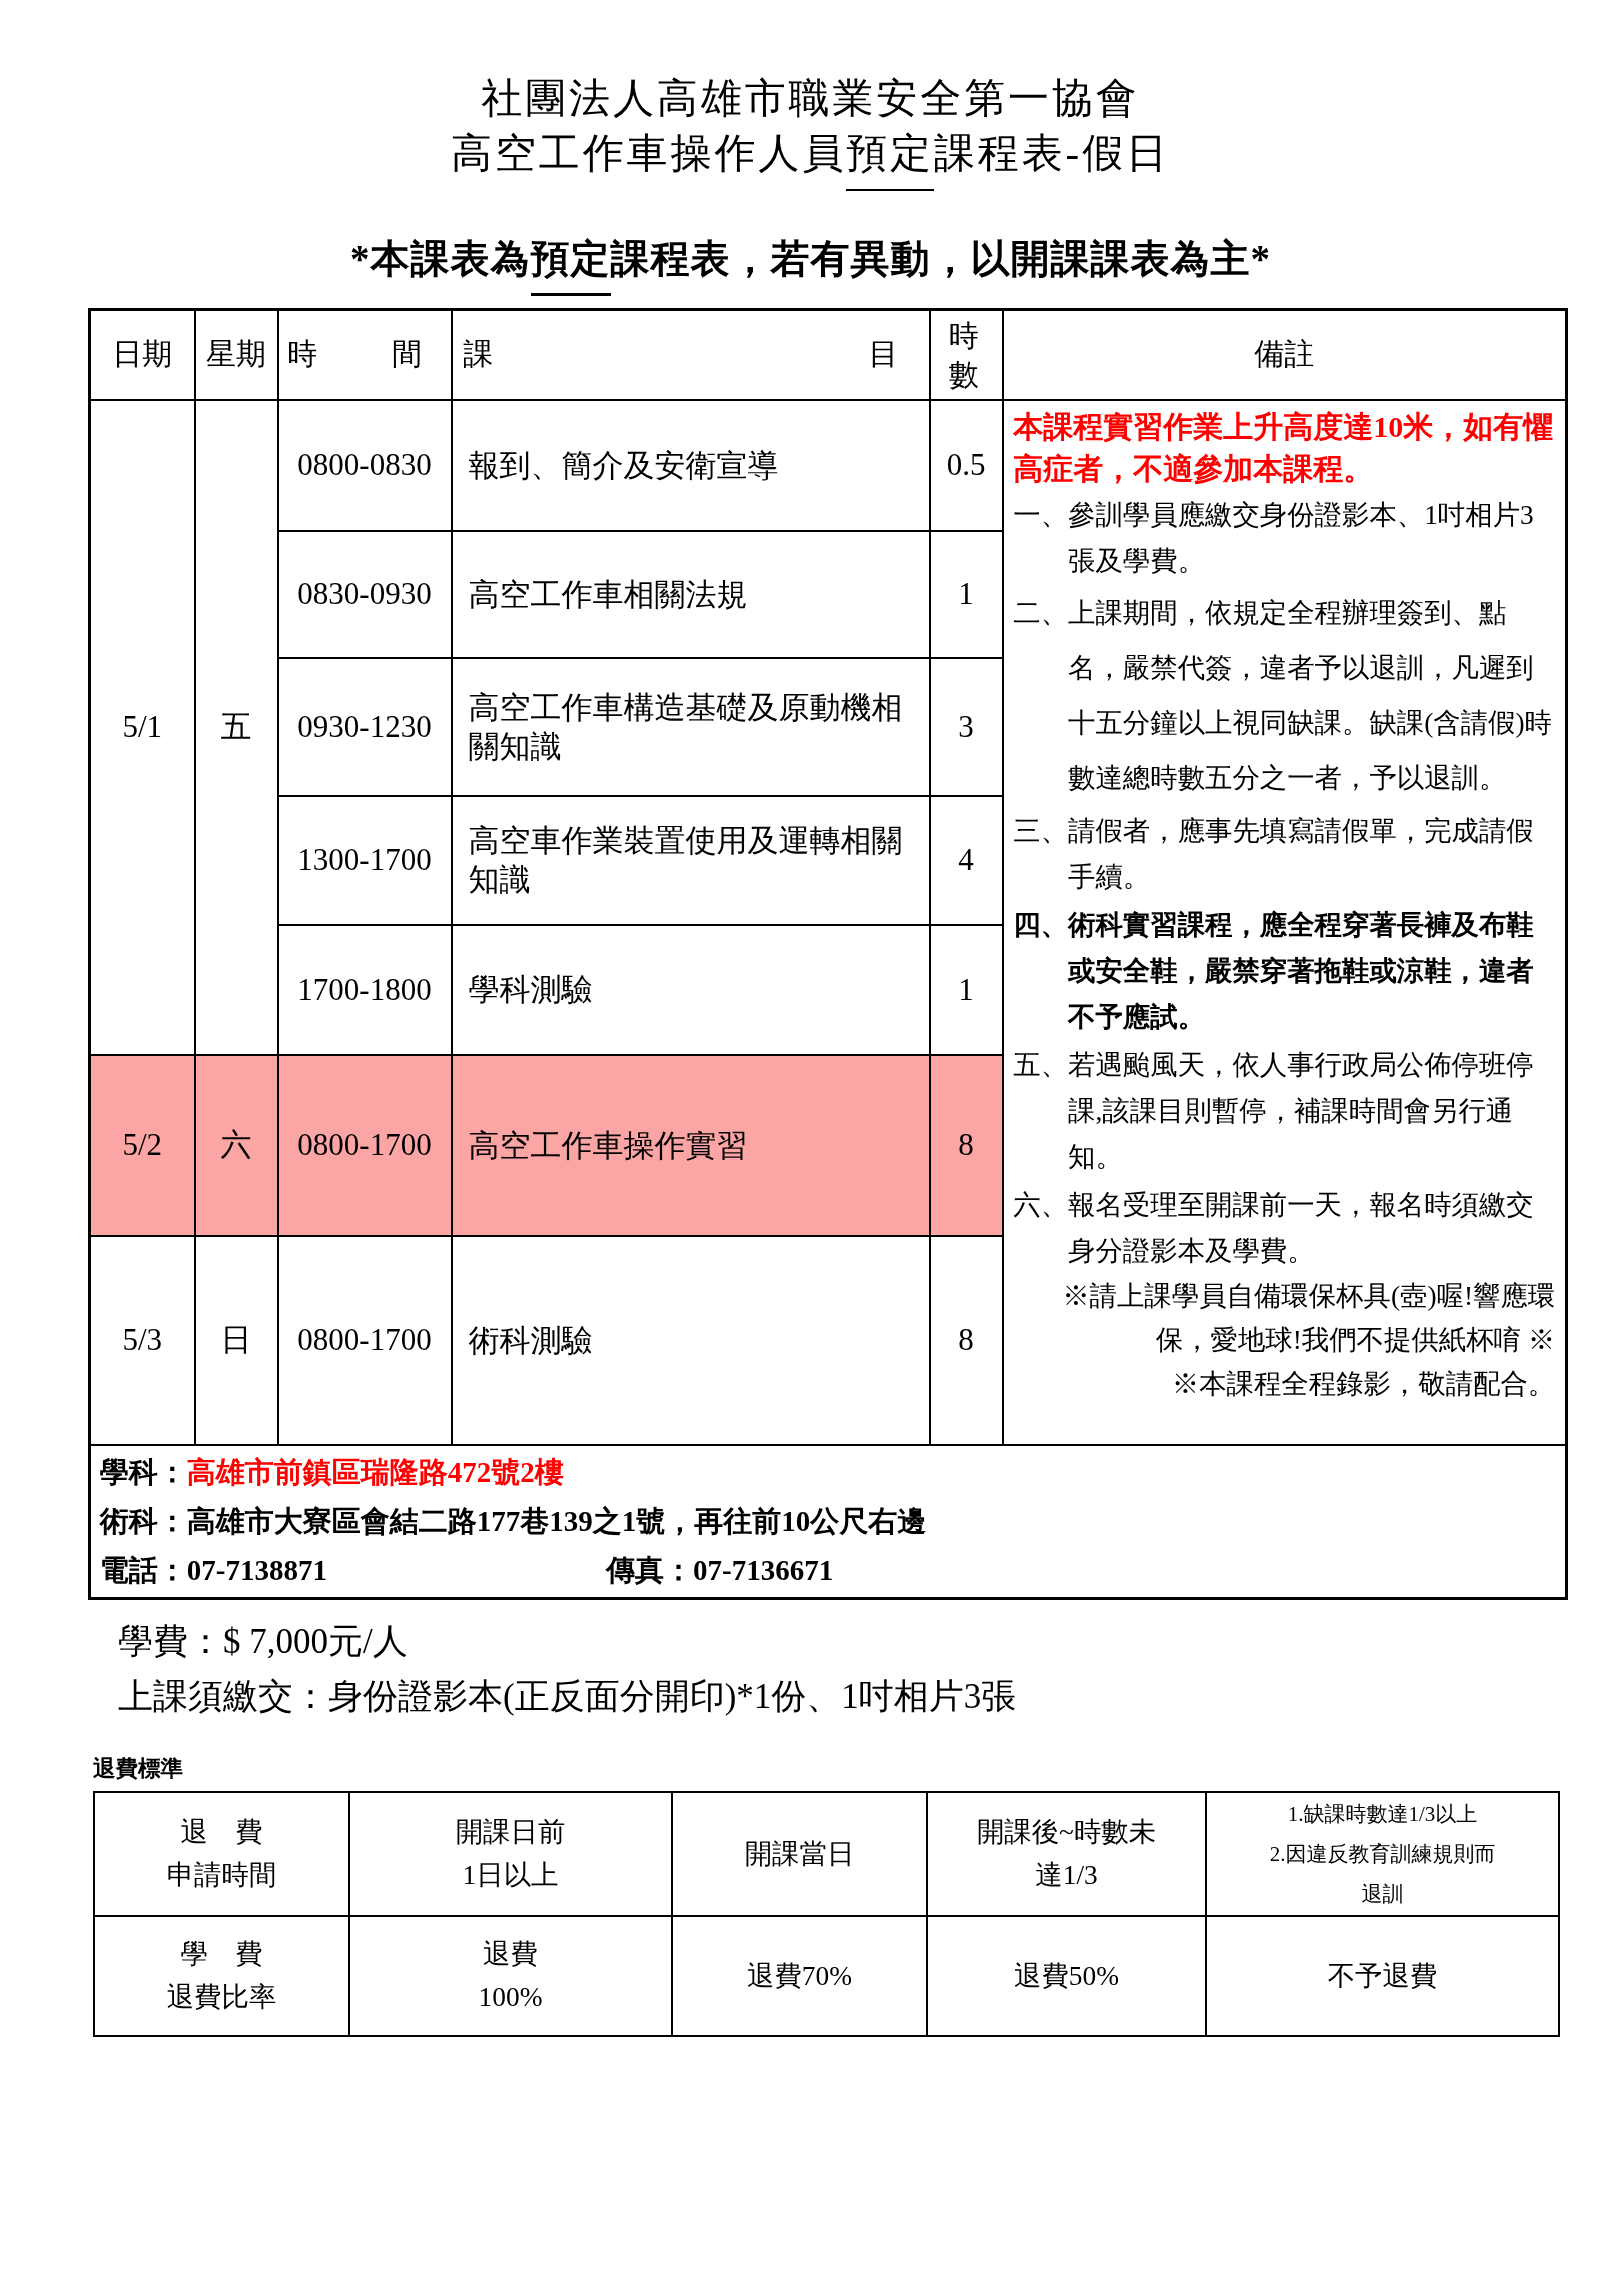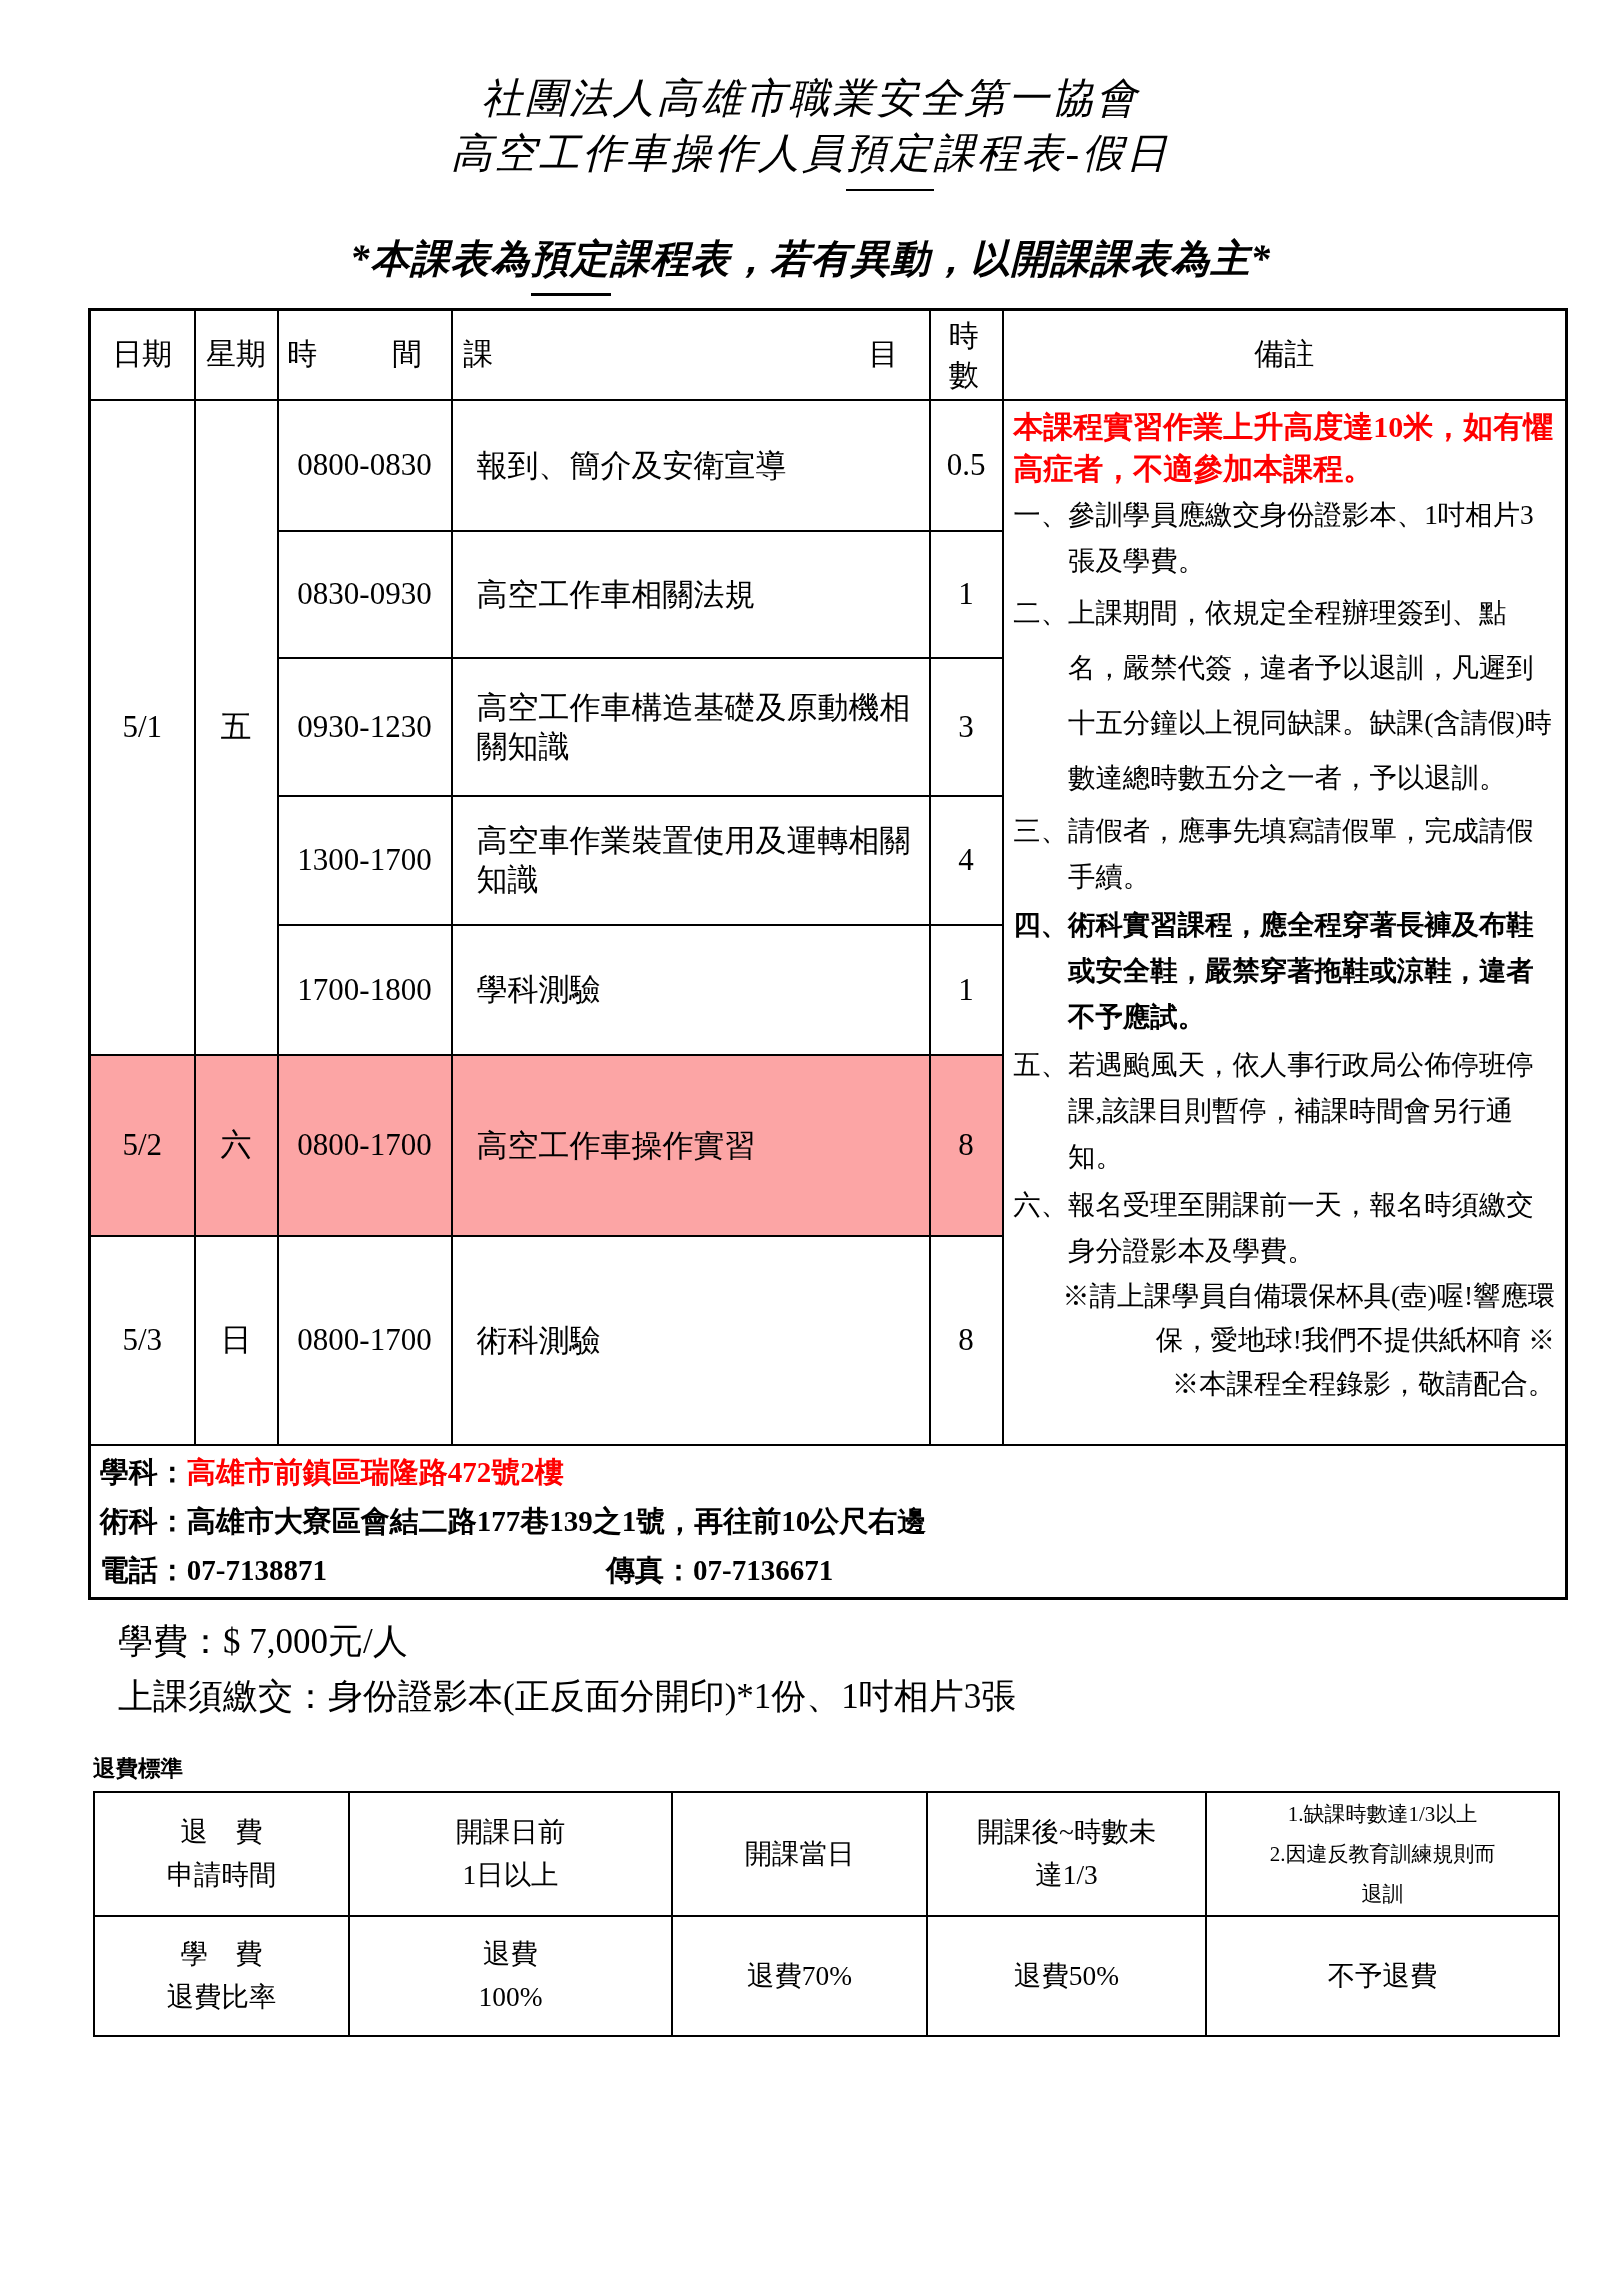--- a/index.html
+++ b/index.html
@@ -2,37 +2,37 @@
 <html><head>
 <meta charset="utf-8">
 <style>
   html,body{margin:0;padding:0;background:#fff;}
   body{
     width:1621px;height:2293px;
     font-family:"Liberation Serif","DejaVu Serif",serif;
     color:#000;
     position:relative;
   }
-  .titles{width:1490px;margin:0 auto;text-align:center;font-style:italic;}
+  .titles{width:1490px;margin:0 auto;text-align:center;}
   .title-line{font-size:41px;letter-spacing:2.9px;line-height:55px;}
   .title-line.first{padding-top:71px;}
   .u{border-bottom:2.9px solid #000;padding-bottom:13px;}
   .notice{font-size:39px;font-weight:bold;letter-spacing:1px;margin-top:51px;margin-bottom:21.6px;}
   .notice .u{border-bottom:3.9px solid #000;}
 
   table.main{
     border-collapse:collapse;
     table-layout:fixed;
     margin-left:88px;
     width:1477px;
     border:3.9px solid #000;
   }
   table.main td{border:2.9px solid #000;font-size:31px;overflow:hidden;}
   td.c{text-align:center;}
-  td.subject{padding-left:24px;line-height:39px;margin-top:32px;}
+  td.subject{padding-left:16px;line-height:39px;margin-top:32px;}
   .hjust{display:flex;justify-content:space-between;padding:0 27.4px 0 7.8px;}
   .vstack{width:1.15em;margin:0 auto;line-height:39px;text-align:left;}
   tr.hdr td{height:86px;font-size:30px;}
   tr.r1 td{height:127px;}
   tr.r2 td{height:123px;}
   tr.r3 td{height:134px;}
   tr.r4 td{height:125px;}
   tr.r5 td{height:126px;}
   tr.r6 td{height:177px;}
   tr.r7 td{height:205px;}

